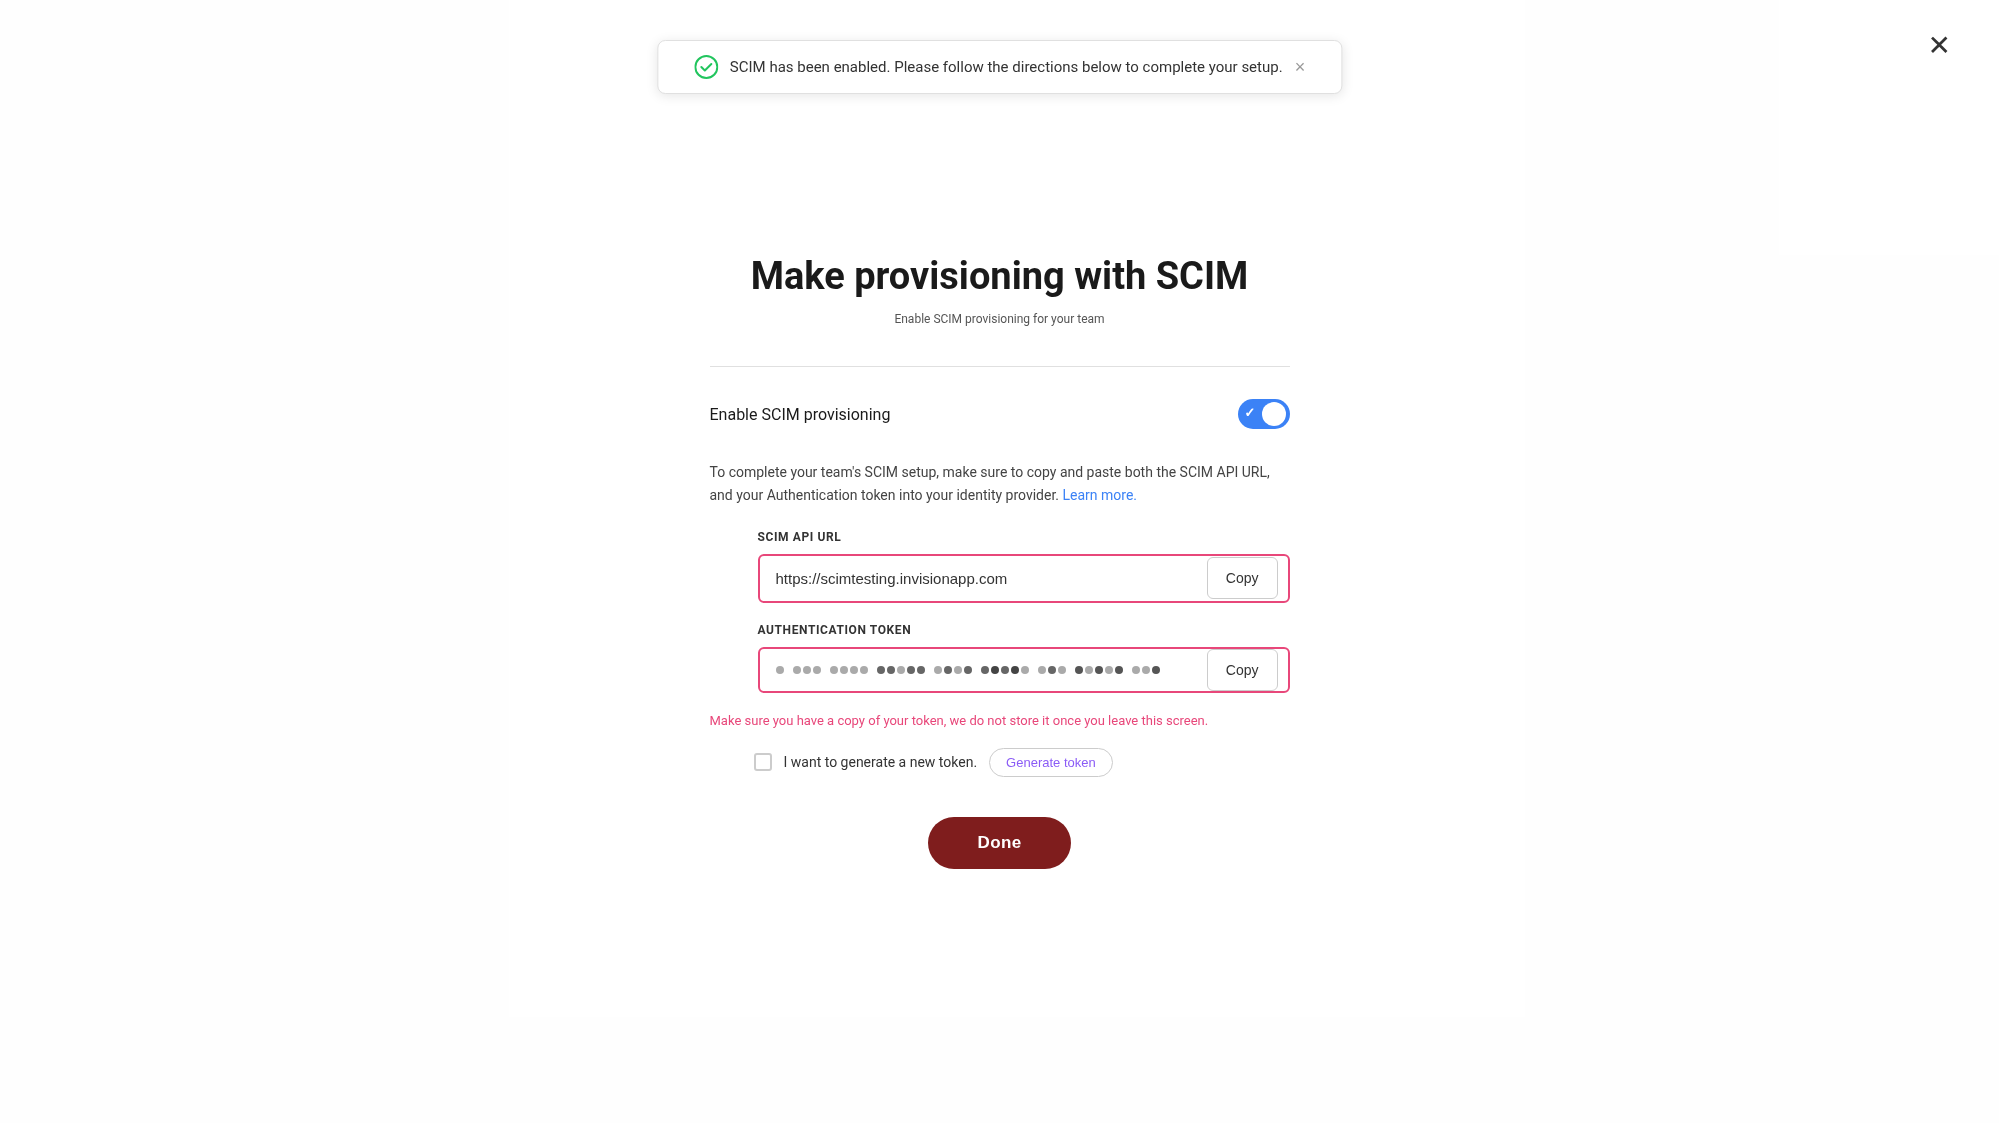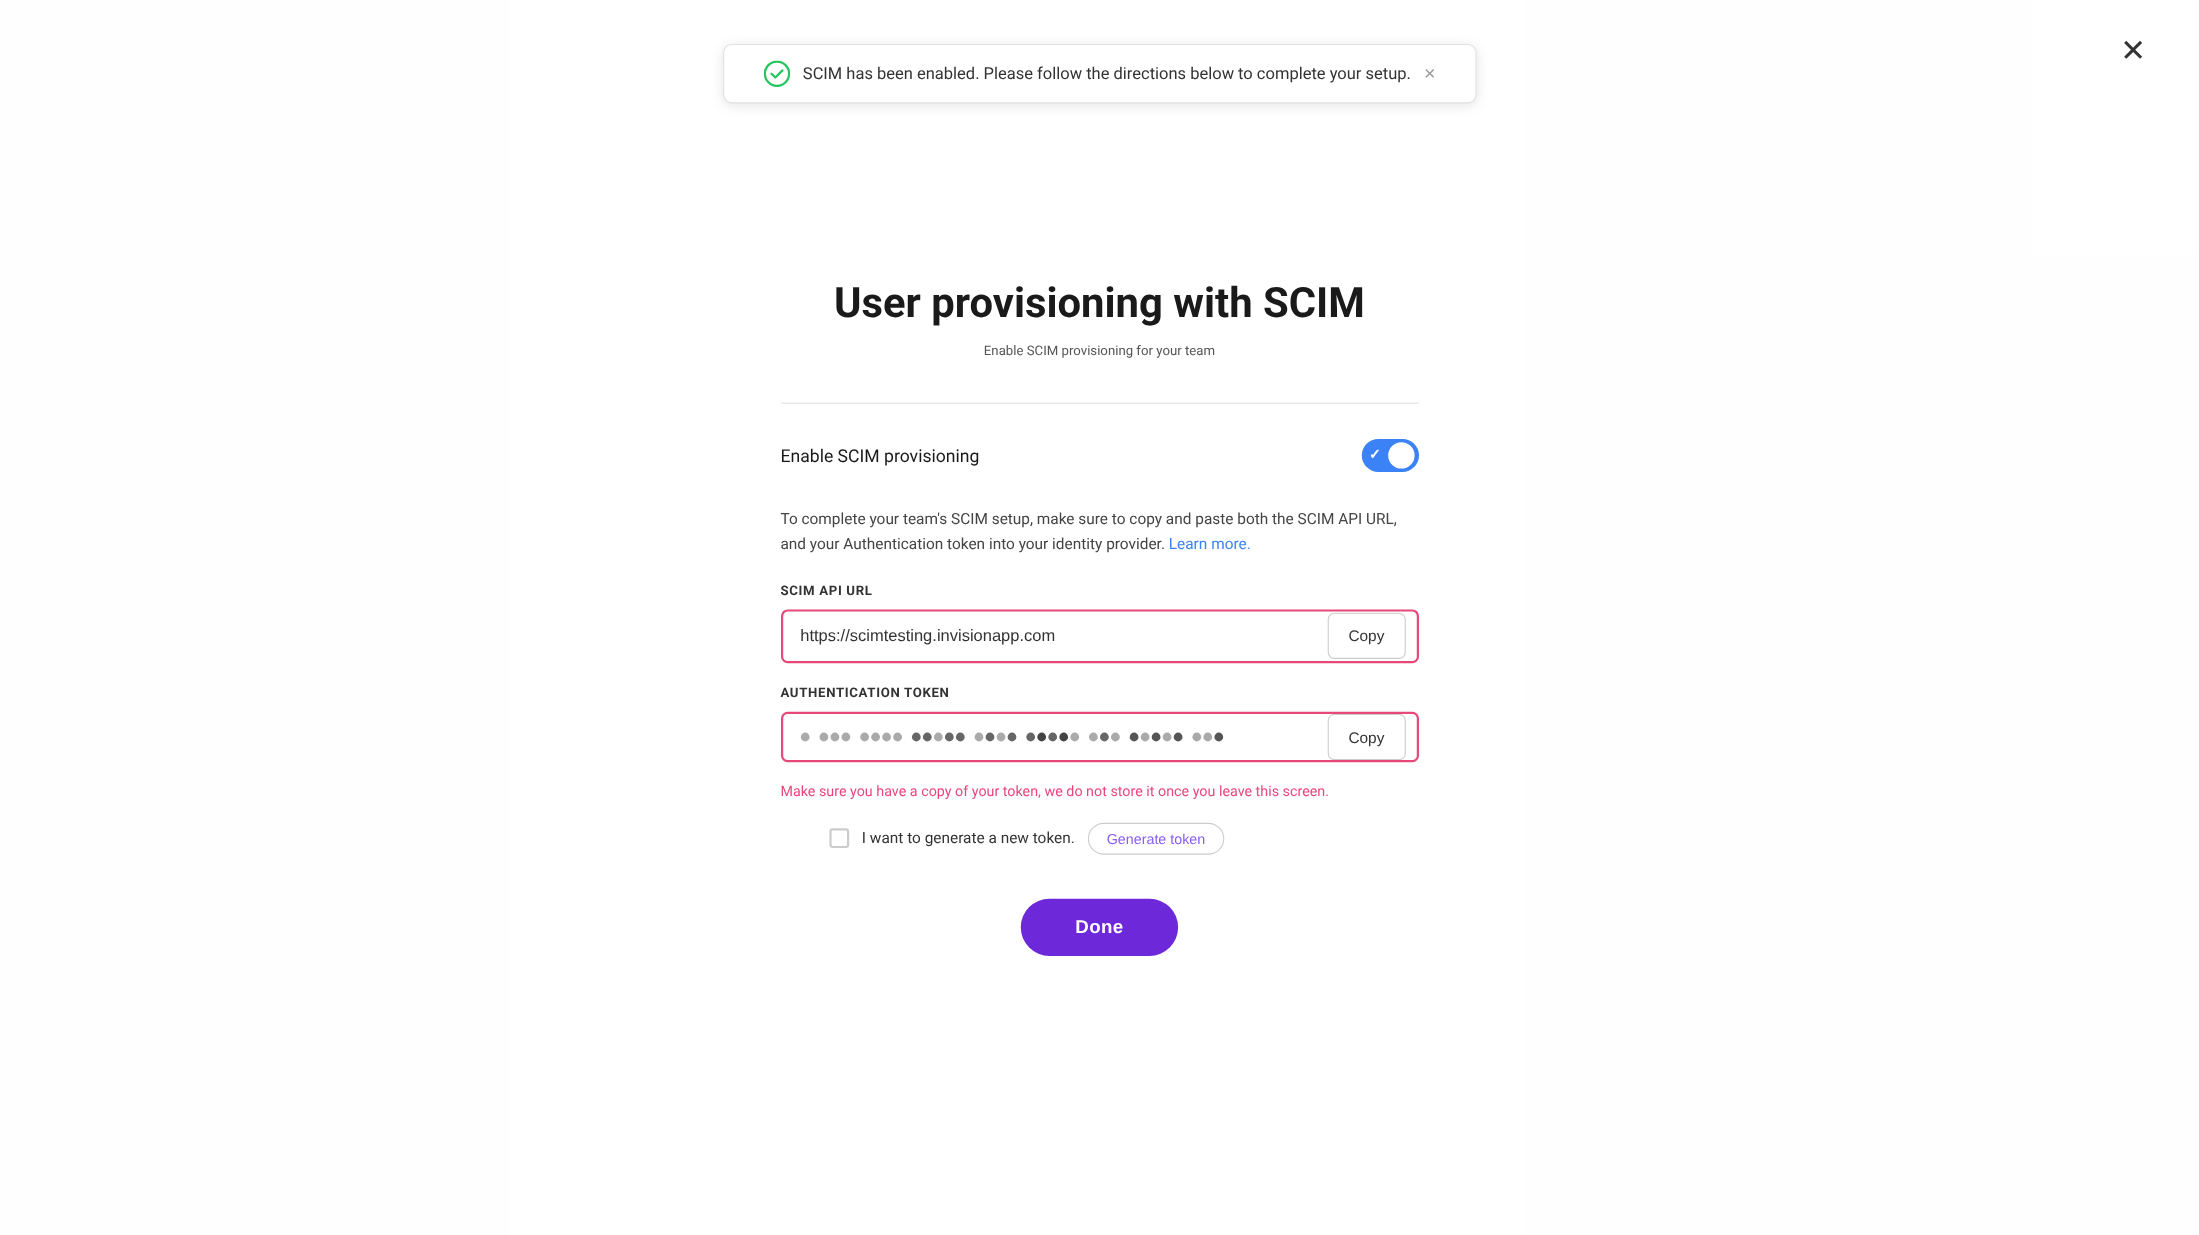--- a/index.html
+++ b/index.html
@@ -168,20 +168,21 @@
       margin-bottom: 24px;
     }
 
     .learn-more {
       color: #3b82f6;
       text-decoration: none;
     }
 
     .field-section {
       margin-bottom: 20px;
+      margin-left: 48px;
     }
 
     .field-label {
       font-size: 12px;
       font-weight: 700;
       color: #333;
       letter-spacing: 0.05em;
       text-transform: uppercase;
       margin-bottom: 10px;
     }
@@ -284,21 +285,21 @@
       color: #8b5cf6;
       cursor: pointer;
     }
 
     .done-btn-wrapper {
       display: flex;
       justify-content: center;
     }
 
     .done-btn {
-      background: #6d28d9;
+      background: #7f1d1d;
       color: white;
       border: none;
       border-radius: 30px;
       padding: 16px 50px;
       font-size: 17px;
       font-weight: 600;
       cursor: pointer;
       letter-spacing: 0.02em;
     }
   </style>
@@ -313,21 +314,21 @@
       <path d="M7 12l3.5 3.5L17 9" stroke="#22c55e" stroke-width="2" stroke-linecap="round" stroke-linejoin="round"></path>
     </svg>
     <span class="toast-text">SCIM has been enabled. Please follow the directions below to complete your setup.</span>
     <button class="toast-close">×</button>
   </div>
 
   <button class="close-x">✕</button>
 
   <div class="modal-content">
 
-    <h1 class="modal-title">User provisioning with SCIM</h1>
+    <h1 class="modal-title">Make provisioning with SCIM</h1>
     <p class="modal-subtitle">Enable SCIM provisioning for your team</p>
 
     <hr class="divider">
 
     <div class="toggle-row">
       <span class="toggle-label">Enable SCIM provisioning</span>
       <label class="toggle">
         <input type="checkbox" checked="" style="">
         <span class="toggle-slider">
           <span class="toggle-check">✓</span>

